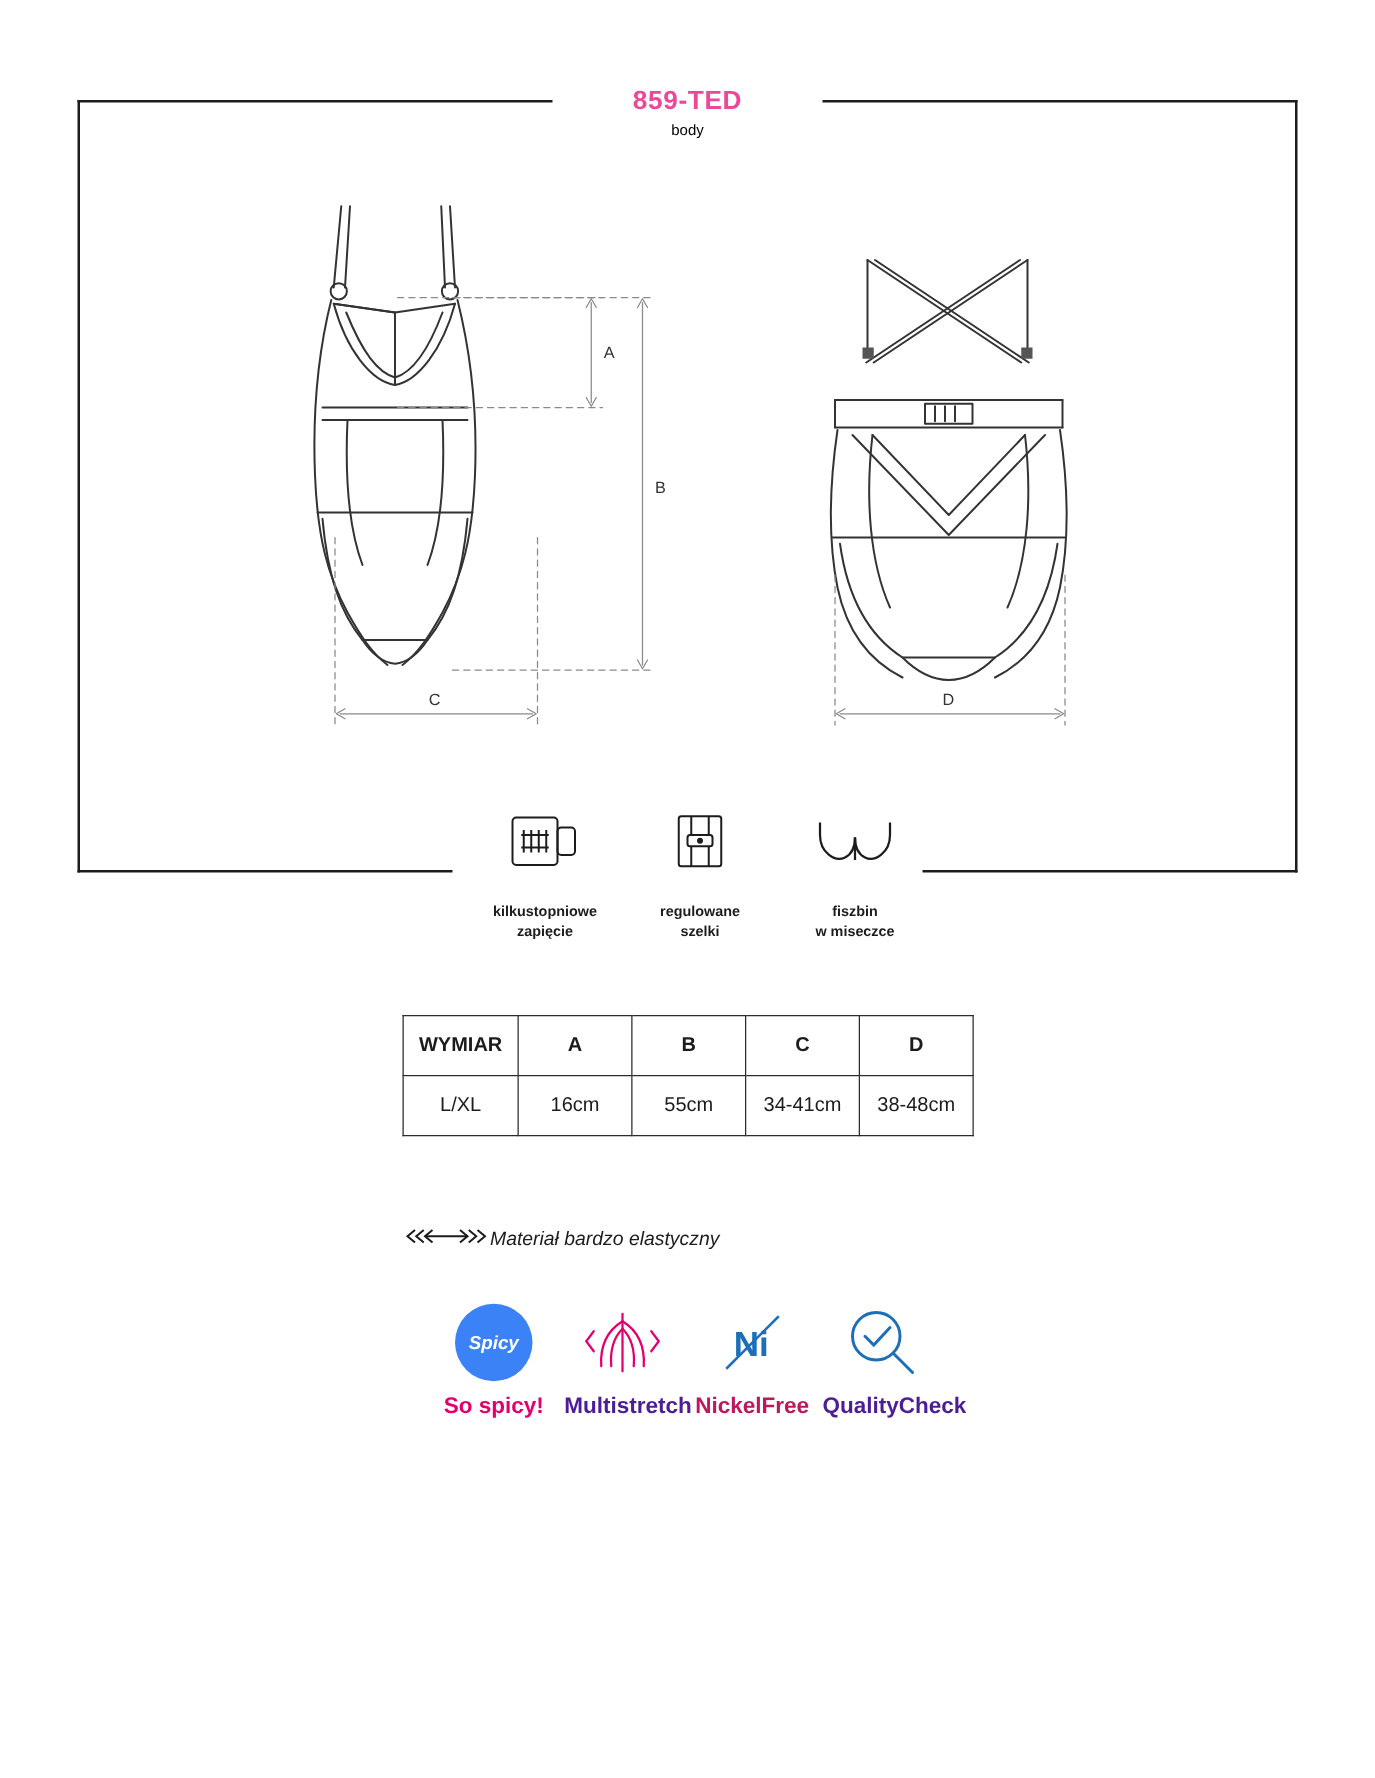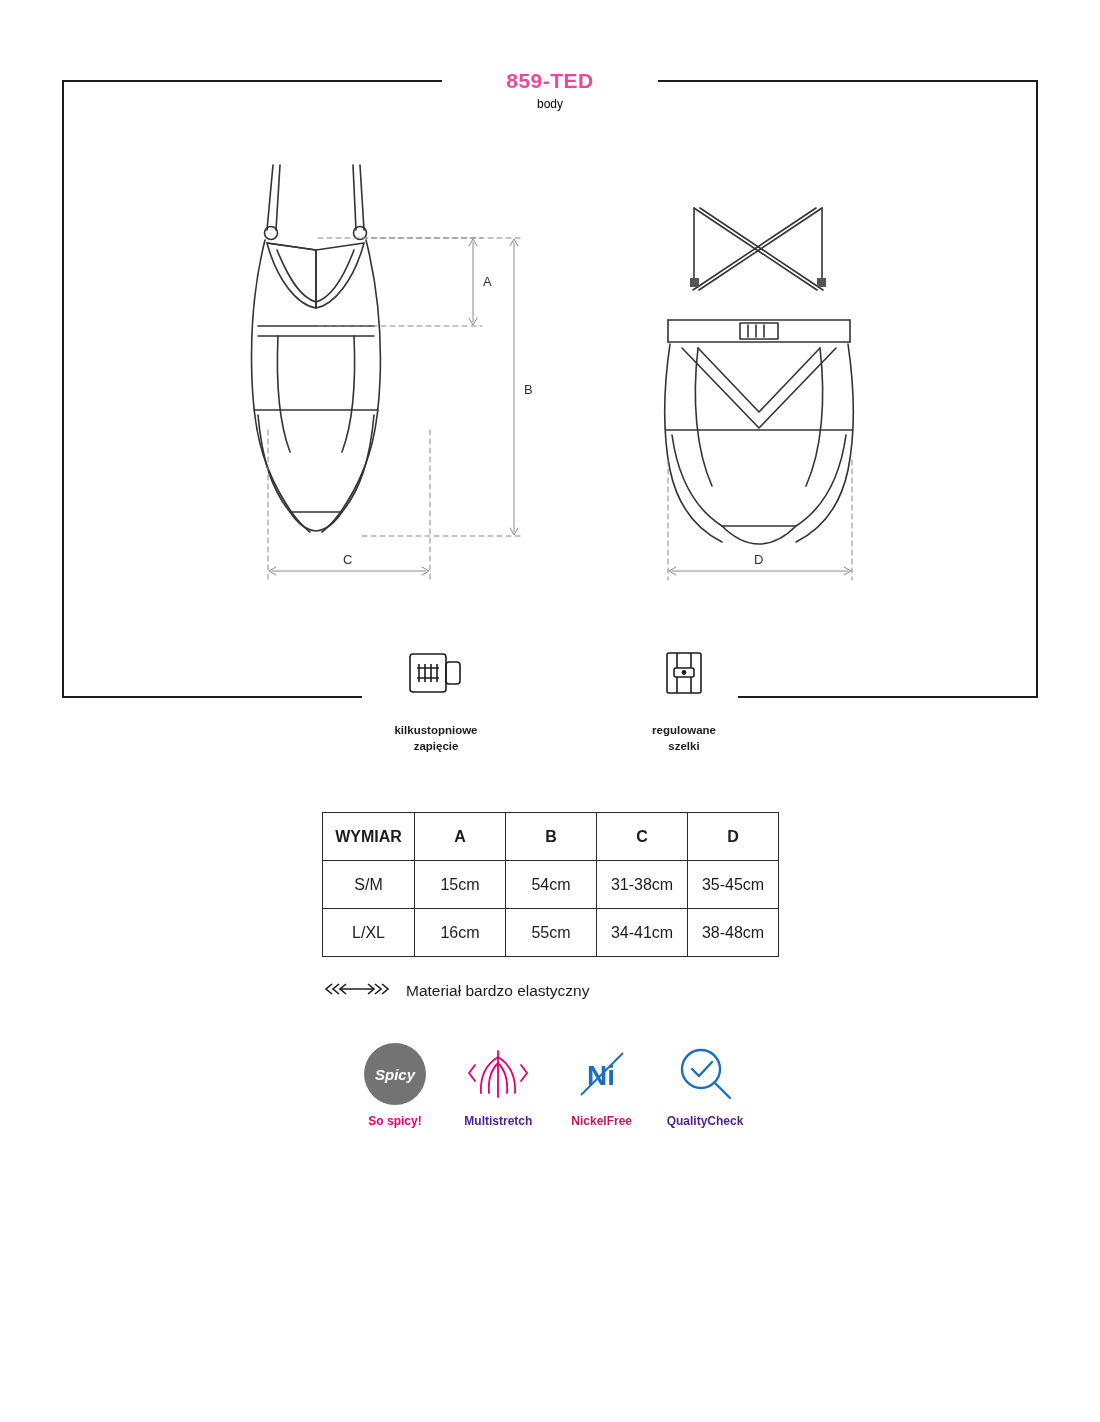--- a/index.html
+++ b/index.html
@@ -111,21 +111,21 @@
   .size-table td.rowhead { min-width: 92px; }
   .size-table tr.head td { font-size: 16px; font-weight: bold; }
 
   
   .stretch-note {
     position: absolute;
     left: 322px;
     top: 980px;
     display: flex;
     align-items: center;
-    gap: 14px;
+    font-style: italic;
   }
   .stretch-note .txt {
     font-size: 15.5px;
     color: #1c1c1c;
   }
 
   
   .badges {
     position: absolute;
     left: 348px;
@@ -136,32 +136,32 @@
   }
   .badge { width: 94px; text-align: center; }
   .badge .mark {
     height: 64px;
     display: flex;
     align-items: center;
     justify-content: center;
   }
   .badge .lbl {
     margin-top: 8px;
-    font-size: 12px;
+    font-size: 18px;
     font-weight: bold;
   }
   .lbl-spicy { color: #e3006e; }
   .lbl-multi { color: #4c1d95; }
   .lbl-nickel { color: #be185d; }
   .lbl-quality { color: #4c1d95; }
 
   .spicy-circle {
     width: 62px; height: 62px;
     border-radius: 50%;
-    background: #737373;
+    background: #3b82f6;
     color: #ffffff;
     display: flex;
     align-items: center;
     justify-content: center;
     font-size: 15px;
     font-style: italic;
     font-weight: bold;
   }
 </style>
 </head>
@@ -314,37 +314,41 @@
         <rect x="12" y="3" width="34" height="40" rx="2"></rect>
         <path d="M22 3 L22 43 M36 3 L36 43"></path>
         <rect x="19" y="18" width="20" height="9" rx="2" fill="#fff"></rect>
         <circle cx="29" cy="22.5" r="2.4" fill="#1c1c1c" stroke="none"></circle>
       </svg>
     </div>
     <div class="cap">regulowane
 szelki</div>
   </div>
 
+  <div class="feature">
+    <div class="ico">
+      <svg width="64" height="46" viewBox="0 0 64 46" fill="none" stroke="#1c1c1c" stroke-width="1.8">
+        <path d="M4 8 L4 18 C 4 32, 16 40, 24 36 C 30 33, 32 26, 32 20"></path>
+        <path d="M60 8 L60 18 C 60 32, 48 40, 40 36 C 34 33, 32 26, 32 20"></path>
+        <path d="M32 20 L32 38"></path>
+      </svg>
+    </div>
+    <div class="cap">fiszbin
+w miseczce</div>
+  </div>
 </div>
 
 <table class="size-table">
   <tbody>
       <tr class="head">
     <td class="rowhead">WYMIAR</td>
     <td>A</td>
     <td>B</td>
     <td>C</td>
     <td>D</td>
-  </tr>
-  <tr>
-    <td class="rowhead">S/M</td>
-    <td>15cm</td>
-    <td>54cm</td>
-    <td>31-38cm</td>
-    <td>35-45cm</td>
   </tr>
   <tr>
     <td class="rowhead">L/XL</td>
     <td>16cm</td>
     <td>55cm</td>
     <td>34-41cm</td>
     <td>38-48cm</td>
   </tr>
 </tbody>
   </table>

